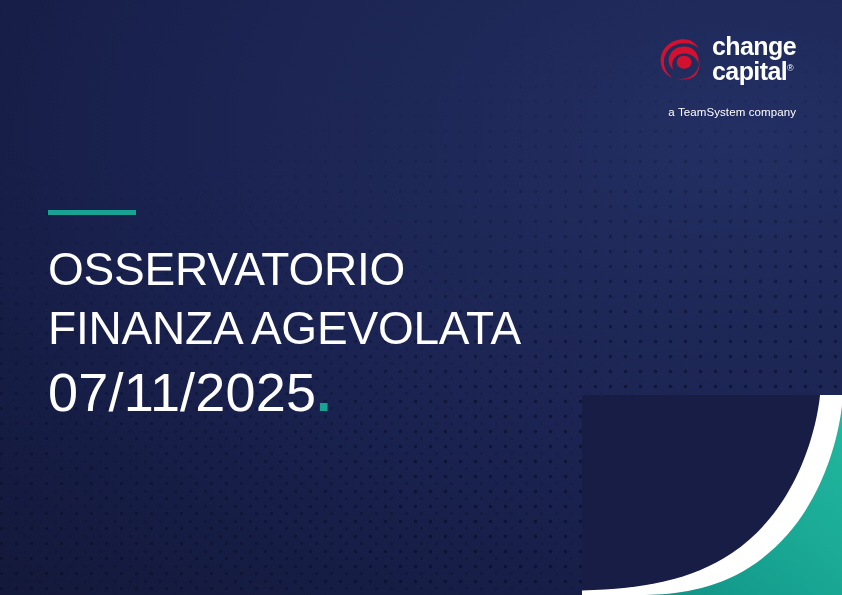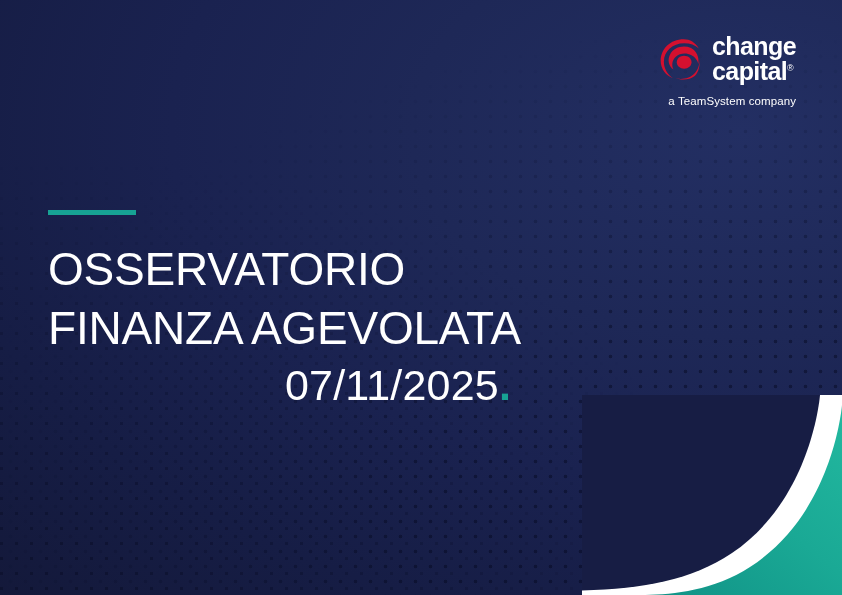--- a/index.html
+++ b/index.html
@@ -99,21 +99,21 @@
     position: relative;
     display: inline-block;
   }
   .logo-reg {
     font-size: 9px;
     vertical-align: super;
     font-weight: normal;
     letter-spacing: 0;
   }
   .logo-tagline {
-    margin-top: 12px;
+    margin-top: 23px;
     color: #ffffff;
     font-size: 11.5px;
     letter-spacing: 0.1px;
     white-space: nowrap;
     text-align: center;
   }
 
   
   .title-block {
     position: absolute;
@@ -134,27 +134,26 @@
     letter-spacing: -0.2px;
     line-height: 1.28;
     margin: 0;
     white-space: nowrap;
   }
   .headline-line {
     display: block;
   }
   .subtitle {
     color: #ffffff;
-    font-size: 43px;
+    font-size: 54px;
     font-weight: normal;
     letter-spacing: 0.2px;
     margin: 3px 0 0 0;
     line-height: 1.15;
     white-space: nowrap;
-    text-align: center;
   }
   .subtitle-dot {
     color: #17a294;
     font-weight: bold;
   }
 </style>
 </head>
 <body>
 
 <div class="slide">

